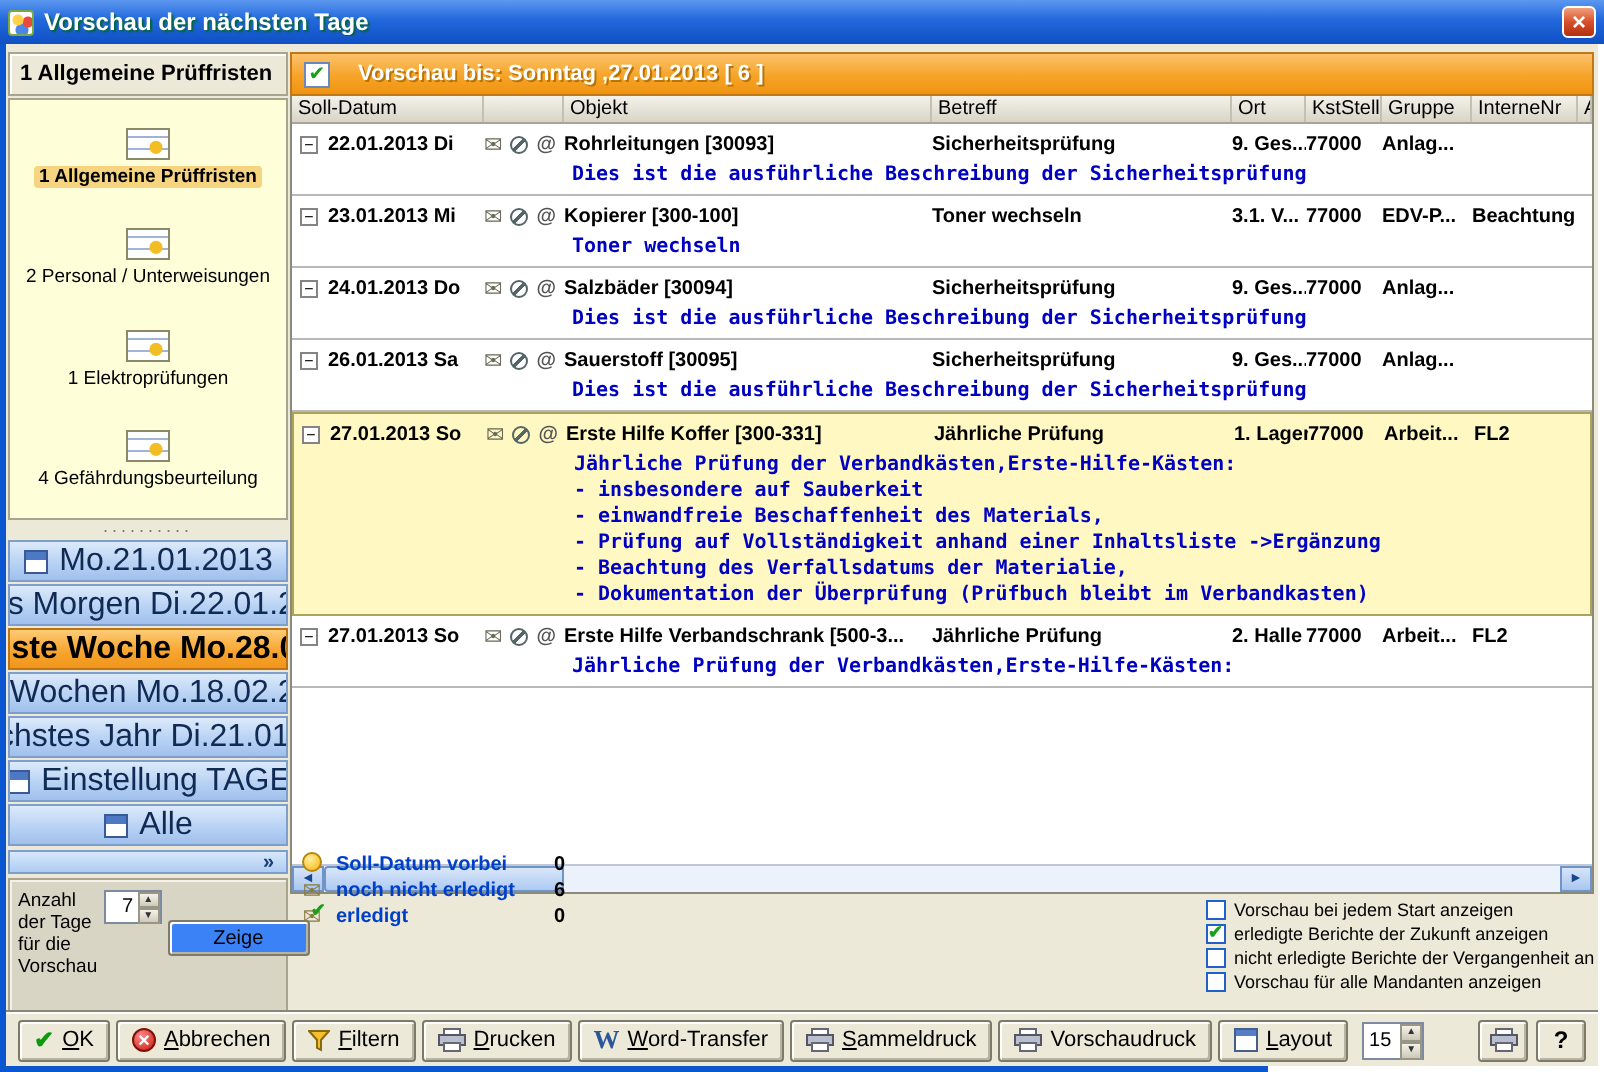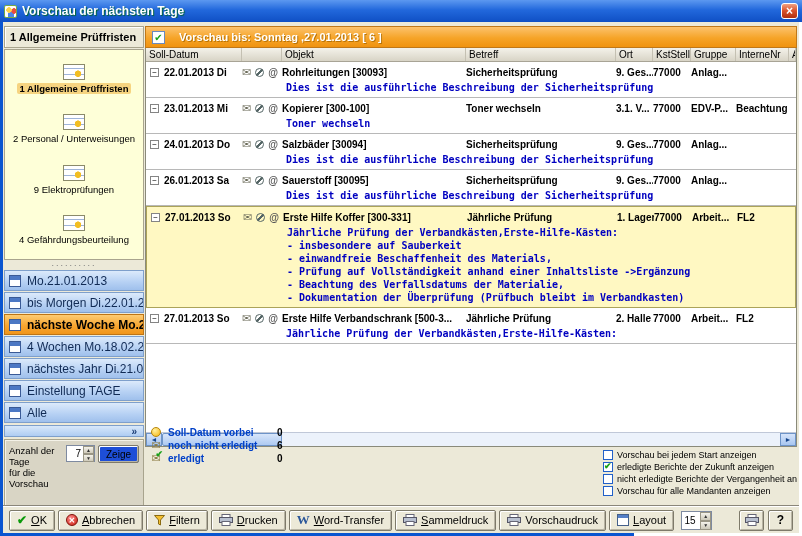--- a/index.html
+++ b/index.html
@@ -44,43 +44,43 @@
   .cat-label { font-size:9.5px; text-align:center; line-height:11px; }
   .cat-item.active .cat-label { font-weight:bold; background:#F6D480; border-radius:2px; padding:0 3px; }
 
   .splitter { position:absolute; left:1px; top:238px; width:140px; height:10px; background:#ECE9D8;
     color:#777; font-size:9px; letter-spacing:2px; text-align:center; line-height:7px; cursor:row-resize; }
 
   
   .period-list { position:absolute; left:1px; top:248px; width:140px; }
   .period-btn { width:100%; height:21px; margin-bottom:1px; display:flex; align-items:center; gap:6px;
     padding:0 4px; background:linear-gradient(180deg,#DCEAFB 0%,#B8D2F4 55%,#9FC0EC 100%);
-    border:1px solid #7E9FCB; font-size:12px; color:#102A54; cursor:pointer; white-space:nowrap; overflow:hidden; }
+    border:1px solid #7E9FCB; font-size:16px; color:#102A54; cursor:pointer; white-space:nowrap; overflow:hidden;justify-content:center; }
   .period-btn.active { background:linear-gradient(180deg,#FDCC74 0%,#F7A631 55%,#F0951A 100%);
     border-color:#BE7414; color:#000; font-weight:bold; }
   .cal-icon { width:12px; height:12px; flex:0 0 auto; border:1px solid #3A5A96;
     background:linear-gradient(180deg,#4C78C4 0 4px,#fff 4px); }
 
   .chevron-strip { position:absolute; left:1px; top:403px; width:140px; height:12px;
     background:linear-gradient(180deg,#D8E8FA,#AECCF2); border:1px solid #7E9FCB;
     display:flex; justify-content:flex-end; align-items:center; padding:0 6px;
     font-size:10px; font-weight:bold; color:#1A3C74; cursor:pointer; }
 
   
   .days-panel { position:absolute; left:1px; top:417px; width:140px; height:67px;
     background:#D9D5C5; border:1px solid #A8A48E; box-shadow:inset 1px 1px 0 #F4F2E8; padding:5px 4px; }
   .days-row { display:flex; align-items:flex-start; gap:3px; }
   .days-labels { width:70px; font-size:9.5px; line-height:11px; }
   .spin { display:flex; border:1px solid #7E8AA0; background:#fff; height:17px; }
   .spin .val { width:16px; font-size:10px; text-align:right; padding:2px 2px 0 0; }
   .spin .arrows { display:flex; flex-direction:column; width:11px; }
   .spin .arrows span { flex:1; background:linear-gradient(180deg,#F4F2EA,#CFCaba); border:1px solid #9A96852;
     border:1px solid #9A9685; font-size:5px; line-height:6px; text-align:center; color:#333; cursor:pointer; }
-  .zeige-btn { height:18px; padding:0 7px; font-size:10px; background:#1d4ed8; border:1px solid #7E7A6A;
-    border-radius:2px; box-shadow:inset 1px 1px 0 #fff, inset -1px -1px 0 #B8B4A4; cursor:pointer; }
+  .zeige-btn { height:18px; padding:0 22px; font-size:10px; background:#3b82f6; border:1px solid #7E7A6A;
+    border-radius:2px; box-shadow:inset 1px 1px 0 #fff, inset -1px -1px 0 #B8B4A4; cursor:pointer;margin-top:15px; }
   .watermark { margin-top:14px; font-size:13px; font-style:italic; color:#C2BEAC; }
 
   
   .main-area { position:absolute; left:142px; top:26px; width:652px; height:399px;
     border:1px solid #8A8A7A; border-top:none; background:#fff; display:flex; flex-direction:column; }
   .grid-cols { display:grid; grid-template-columns:96px 40px 184px 150px 37px 38px 45px 53px 1fr; }
   .colhead { height:14px; background:linear-gradient(180deg,#F4F2EA,#D8D4C6); border-bottom:1px solid #A8A496; flex:0 0 auto; }
   .colhead .hc { font-size:10px; padding:0 3px; border-right:1px solid #C4C0B2; overflow:hidden;
     white-space:nowrap; line-height:13px; cursor:pointer; }
   .tbody { flex:1 1 auto; overflow:hidden; background:#fff; }
@@ -175,21 +175,21 @@
       <div class="cat-item active">
         <span class="cat-icon"></span>
         <span class="cat-label">1 Allgemeine Prüffristen</span>
       </div>
       <div class="cat-item">
         <span class="cat-icon"></span>
         <span class="cat-label">2 Personal / Unterweisungen</span>
       </div>
       <div class="cat-item">
         <span class="cat-icon"></span>
-        <span class="cat-label">9 Elektroprüfungen</span>
+        <span class="cat-label">1 Elektroprüfungen</span>
       </div>
       <div class="cat-item">
         <span class="cat-icon"></span>
         <span class="cat-label">4 Gefährdungsbeurteilung</span>
       </div>
     </div>
 
     <div class="splitter">..........</div>
 
     <div class="period-list">

